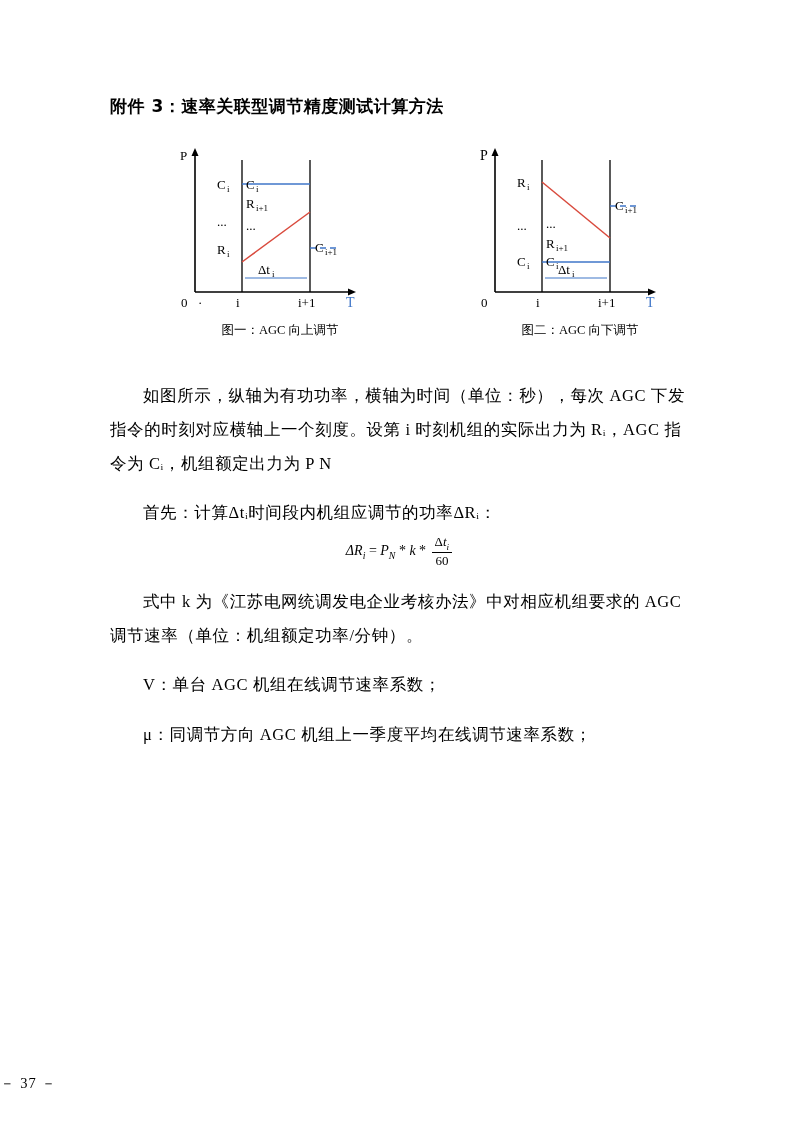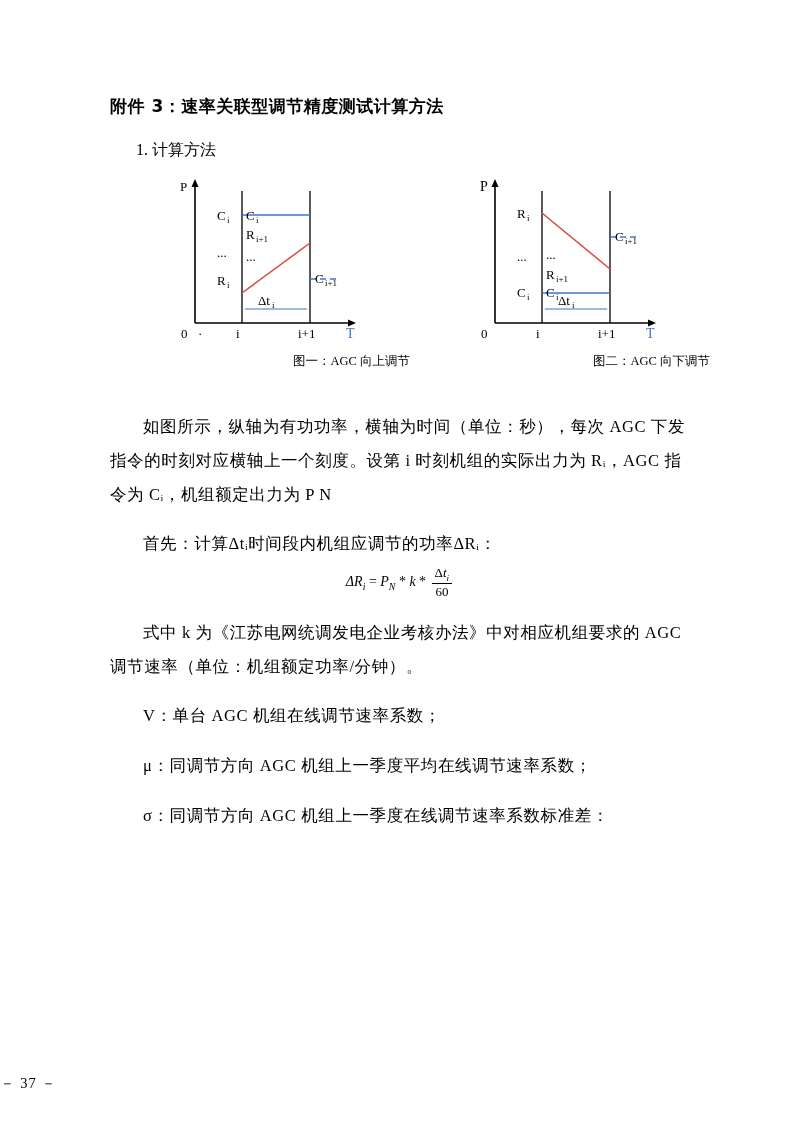--- a/index.html
+++ b/index.html
@@ -41,21 +41,21 @@
     gap: 40px;
     margin: 8px 0 0 40px;
   }
   .figure {
     width: 260px;
   }
   .figure svg {
     display: block;
   }
   .figure-caption {
-    text-align: right;
+    text-align: center;
     font-size: 12.5px;
     margin-top: 2px;
     font-family: "Liberation Serif", serif;
   }
   .body-text {
     margin-top: 40px;
   }
   p.para {
     font-size: 16.5px;
     line-height: 2.05;
@@ -101,21 +101,20 @@
   }
   .lbl { font-family: "Liberation Serif", serif; font-size: 13px; }
 </style>
 </head>
 <body>
 
 <div class="page">
 
   <h1 class="doc-title">附件 3：速率关联型调节精度测试计算方法</h1>
 
-  <div class="section-heading">1. 计算方法</div>
 
   <div class="figures">
 
     <div class="figure">
       <svg width="260" height="180" viewBox="0 0 260 180">
 
         <line x1="45" y1="14" x2="45" y2="152" stroke="#000" stroke-width="1.6"></line>
         <polygon points="45,8 41.5,16 48.5,16" fill="#000"></polygon>
 
         <line x1="45" y1="152" x2="200" y2="152" stroke="#000" stroke-width="1.6"></line>
@@ -211,18 +210,17 @@
         <span class="frac">
           <span class="num">Δ<i class="var">t</i><sub><i class="var">i</i></sub></span>
           <span class="den">60</span>
         </span>
       </span>
     </div>
 
     <p class="para">式中 k 为《江苏电网统调发电企业考核办法》中对相应机组要求的 AGC 调节速率（单位：机组额定功率/分钟）。</p>
     <p class="para">V：单台 AGC 机组在线调节速率系数；</p>
     <p class="para">μ：同调节方向 AGC 机组上一季度平均在线调节速率系数；</p>
-    <p class="para">σ：同调节方向 AGC 机组上一季度在线调节速率系数标准差：</p>
   </div>
 
   <div class="footer">－ 37 －</div>
 
 </div>
 
 </body></html>

